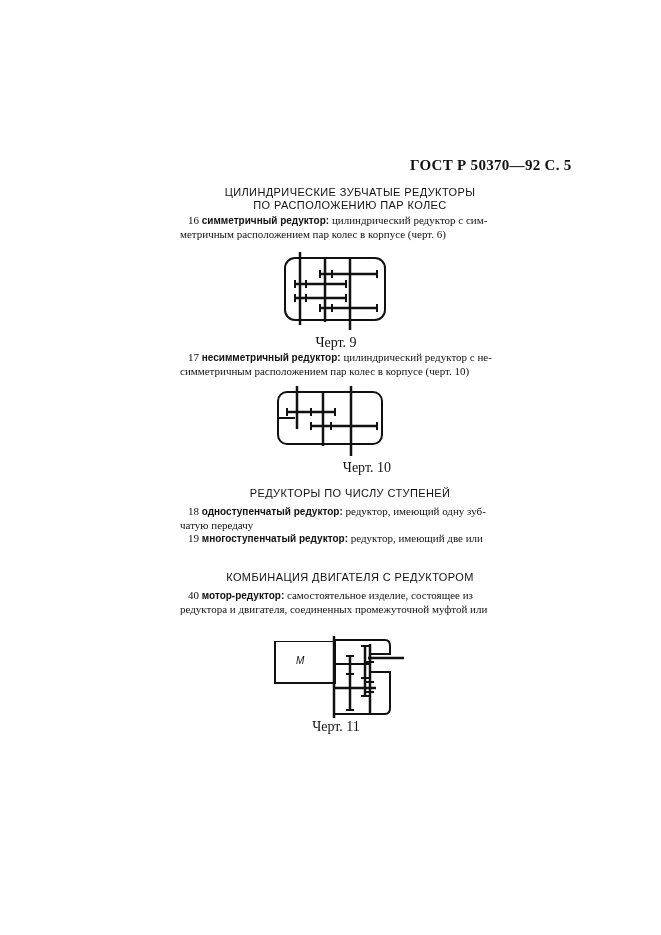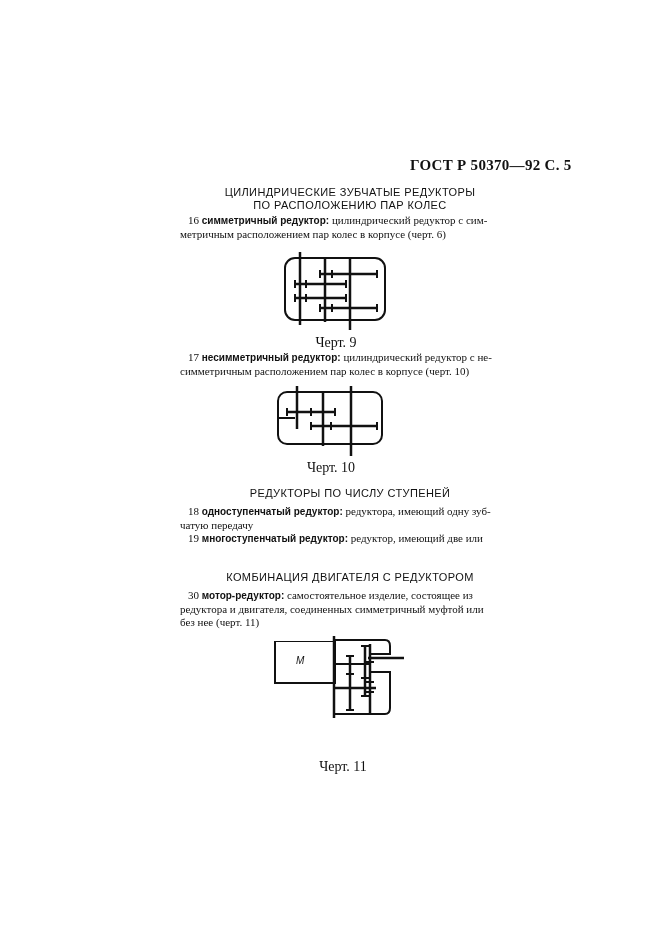--- a/index.html
+++ b/index.html
@@ -83,49 +83,48 @@
   </g>
   <g stroke="#111" stroke-width="2">
     <line x1="12" y1="24" x2="12" y2="32"></line>
       <line x1="36" y1="24" x2="36" y2="32"></line>
       <line x1="60" y1="24" x2="60" y2="32"></line>
     <line x1="36" y1="38" x2="36" y2="46"></line>
       <line x1="56" y1="38" x2="56" y2="46"></line>
       <line x1="102" y1="38" x2="102" y2="46"></line>
   </g>
 </svg>
-<div class="abs cap" style="left:271px; top:460px;">Черт. 10</div>
+<div class="abs cap" style="left:271px; top:460px;text-align:right;">Черт. 10</div>
 
 <div class="abs sec" style="top:487px;">
   <div>РЕДУКТОРЫ ПО ЧИСЛУ СТУПЕНЕЙ</div>
 </div>
 
 <div class="abs para" style="top:505px;">
   <div><span class="num">18</span>
     <b>одноступенчатый редуктор:</b>
-    <span>редуктора, имеющий одну зуб-</span></div>
+    <span>редуктор, имеющий одну зуб-</span></div>
   <div>чатую передачу</div>
 </div>
 
 <div class="abs para" style="top:532px;">
   <div><span class="num">19</span>
     <b>многоступенчатый редуктор:</b>
     <span>редуктор, имеющий две или</span></div>
 </div>
 
 <div class="abs sec" style="top:571px;">
   <div>КОМБИНАЦИЯ ДВИГАТЕЛЯ С РЕДУКТОРОМ</div>
 </div>
 
 <div class="abs para" style="top:589px;">
-  <div><span class="num">30</span>
+  <div><span class="num">40</span>
     <b>мотор-редуктор:</b>
     <span>самостоятельное изделие, состоящее из</span></div>
-  <div>редуктора и двигателя, соединенных симметричный муфтой или</div>
-  <div>без нее (черт. 11)</div>
+  <div>редуктора и двигателя, соединенных промежуточной муфтой или</div>
 </div>
 
 <div class="abs" style="left:274px; top:641px; width:60px; height:42px;">
   <div class="abs" style="left:0; top:0; width:58px; height:40px; border:2px solid #111; border-top-width:1.5px;"></div>
   <div class="abs" style="left:22px; top:14px; font-size:10px; font-style:italic; font-family:'Liberation Sans', sans-serif;">М</div>
 </div>
 <svg style="left:330px; top:636px;" width="80" height="82" viewBox="0 0 80 82">
   <g stroke="#111" fill="none" stroke-width="2">
     <path d="M4 4 H55 Q60 4 60 10 V18 H40"></path>
     <path d="M4 4 V78 H55 Q60 78 60 72 V36 H40"></path>
@@ -144,13 +143,13 @@
       <line x1="16" y1="74" x2="24" y2="74"></line>
       <line x1="16" y1="38" x2="24" y2="38"></line>
     <line x1="31" y1="10" x2="39" y2="10"></line>
       <line x1="31" y1="60" x2="39" y2="60"></line>
       <line x1="31" y1="42" x2="39" y2="42"></line>
     <line x1="36" y1="26" x2="44" y2="26"></line>
       <line x1="36" y1="46" x2="44" y2="46"></line>
       <line x1="36" y1="56" x2="44" y2="56"></line>
   </g>
 </svg>
-<div class="abs cap" style="left:283px; top:719px;margin-top:40px;">Черт. 11</div>
+<div class="abs cap" style="left:276px; top:719px;">Черт. 11</div>
 
 </body></html>

